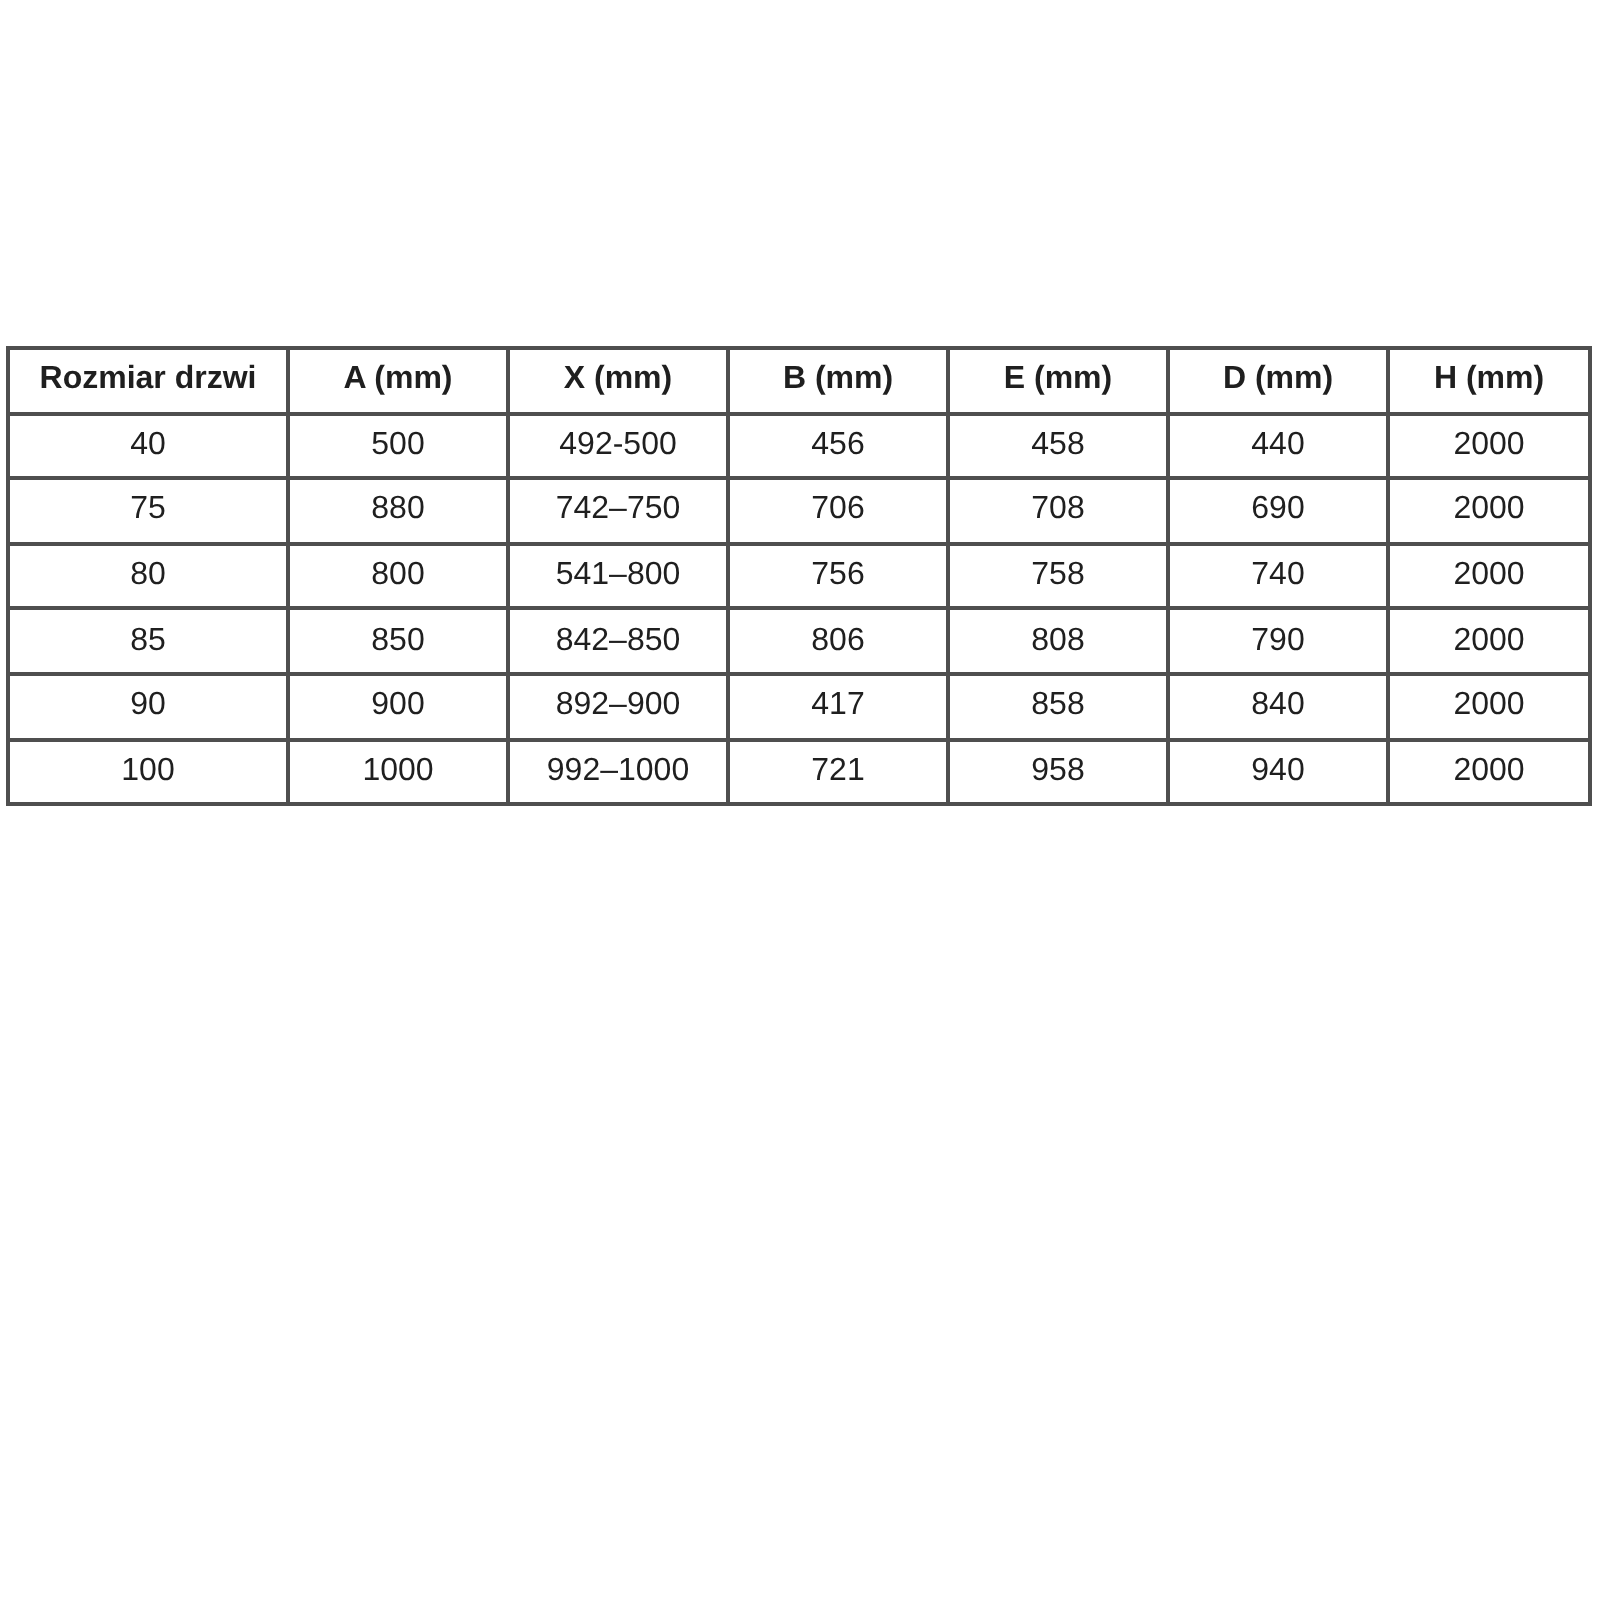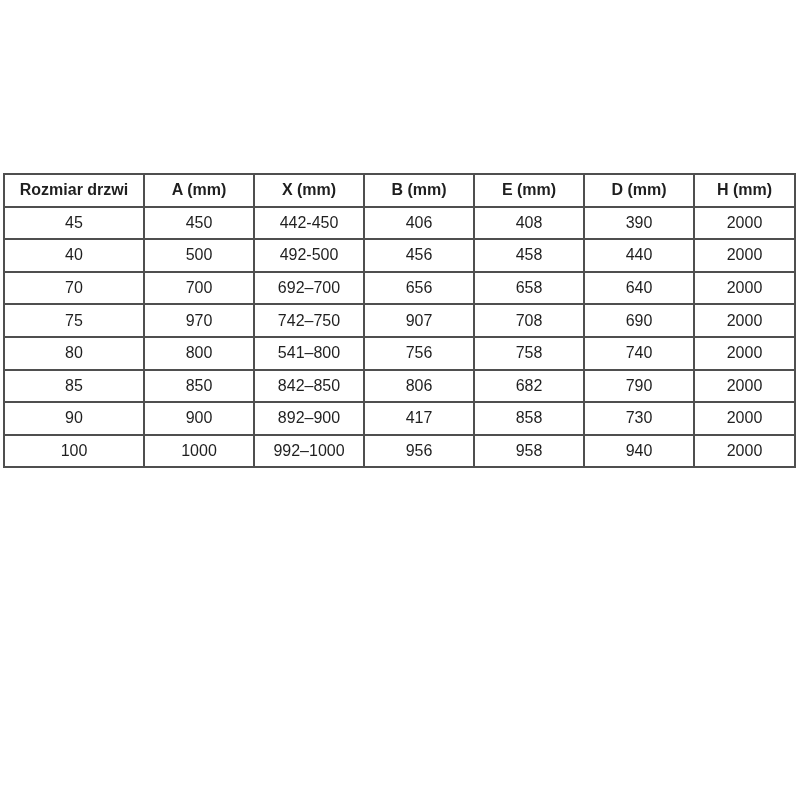--- a/index.html
+++ b/index.html
@@ -59,85 +59,67 @@
         <th>A (mm)</th>
         <th>X (mm)</th>
         <th>B (mm)</th>
         <th>E (mm)</th>
         <th>D (mm)</th>
         <th>H (mm)</th>
       </tr>
   </thead>
   <tbody>
       <tr>
-        <td>45</td>
-        <td>450</td>
-        <td>442-450</td>
-        <td>406</td>
-        <td>408</td>
-        <td>390</td>
-        <td>2000</td>
-      </tr>
-      <tr>
         <td>40</td>
         <td>500</td>
         <td>492-500</td>
         <td>456</td>
         <td>458</td>
         <td>440</td>
         <td>2000</td>
       </tr>
       <tr>
-        <td>70</td>
-        <td>700</td>
-        <td>692–700</td>
-        <td>656</td>
-        <td>658</td>
-        <td>640</td>
-        <td>2000</td>
-      </tr>
-      <tr>
         <td>75</td>
-        <td>970</td>
+        <td>880</td>
         <td>742–750</td>
-        <td>907</td>
+        <td>706</td>
         <td>708</td>
         <td>690</td>
         <td>2000</td>
       </tr>
       <tr>
         <td>80</td>
         <td>800</td>
         <td>541–800</td>
         <td>756</td>
         <td>758</td>
         <td>740</td>
         <td>2000</td>
       </tr>
       <tr>
         <td>85</td>
         <td>850</td>
         <td>842–850</td>
         <td>806</td>
-        <td>682</td>
+        <td>808</td>
         <td>790</td>
         <td>2000</td>
       </tr>
       <tr>
         <td>90</td>
         <td>900</td>
         <td>892–900</td>
         <td>417</td>
         <td>858</td>
-        <td>730</td>
+        <td>840</td>
         <td>2000</td>
       </tr>
       <tr>
         <td>100</td>
         <td>1000</td>
         <td>992–1000</td>
-        <td>956</td>
+        <td>721</td>
         <td>958</td>
         <td>940</td>
         <td>2000</td>
       </tr>
     </tbody>
 </table>
 
 </body></html>

